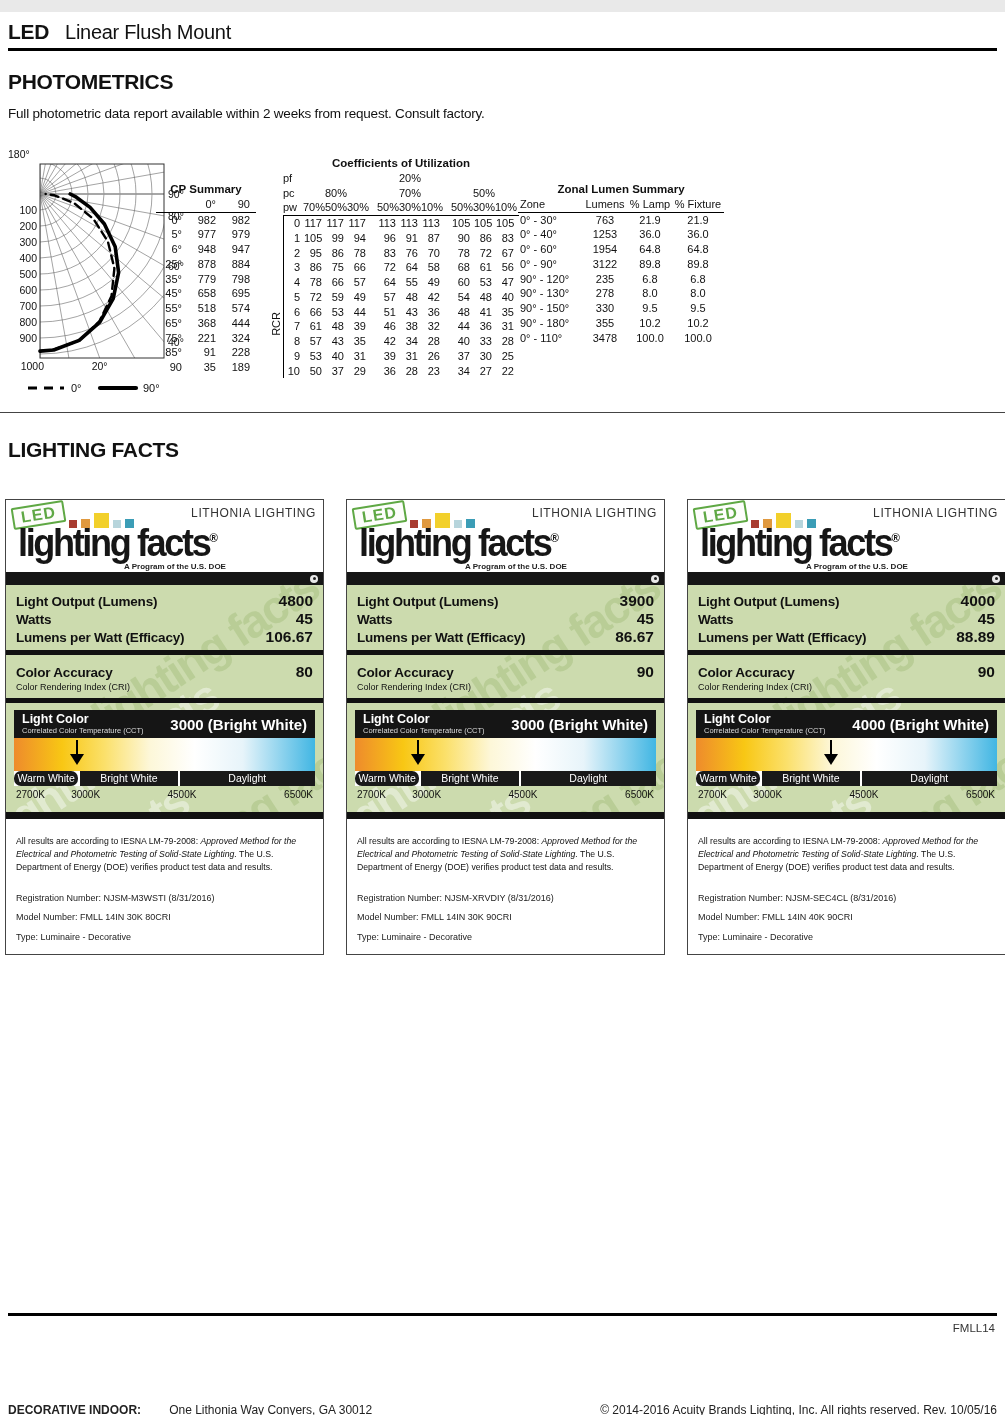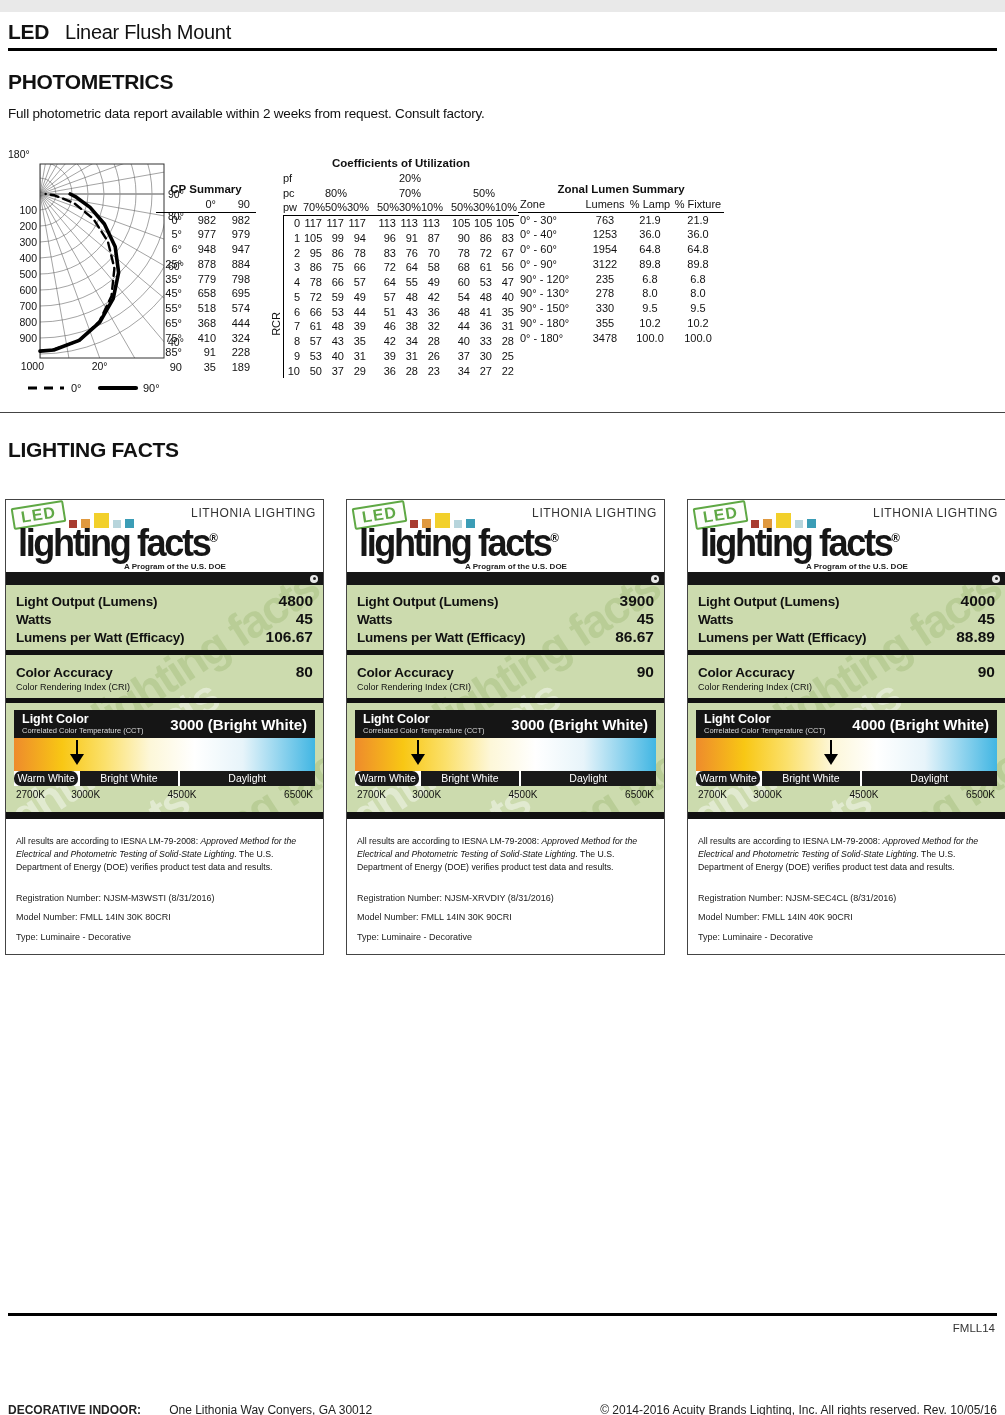--- a/index.html
+++ b/index.html
@@ -226,21 +226,21 @@
         <span class="num">518</span>
         <span class="num">574</span>
       </div>
       <div class="cp-grid">
         <span class="num">65°</span>
         <span class="num">368</span>
         <span class="num">444</span>
       </div>
       <div class="cp-grid">
         <span class="num">75°</span>
-        <span class="num">410</span>
+        <span class="num">221</span>
         <span class="num">324</span>
       </div>
       <div class="cp-grid">
         <span class="num">85°</span>
         <span class="num">91</span>
         <span class="num">228</span>
       </div>
       <div class="cp-grid">
         <span class="num">90</span>
         <span class="num">35</span>
@@ -457,21 +457,21 @@
         <span class="ctr">9.5</span>
         <span class="ctr">9.5</span>
       </div>
       <div class="zn-grid">
         <span class="zn-zone">90° - 180°</span>
         <span class="ctr">355</span>
         <span class="ctr">10.2</span>
         <span class="ctr">10.2</span>
       </div>
       <div class="zn-grid">
-        <span class="zn-zone">0° - 180°</span>
+        <span class="zn-zone">0° - 110°</span>
         <span class="ctr">3478</span>
         <span class="ctr">100.0</span>
         <span class="ctr">100.0</span>
       </div>
     </div>
 
   <div class="mid-rule"></div>
 
   <div class="sec-heading" style="top:426px">LIGHTING FACTS</div>
 

